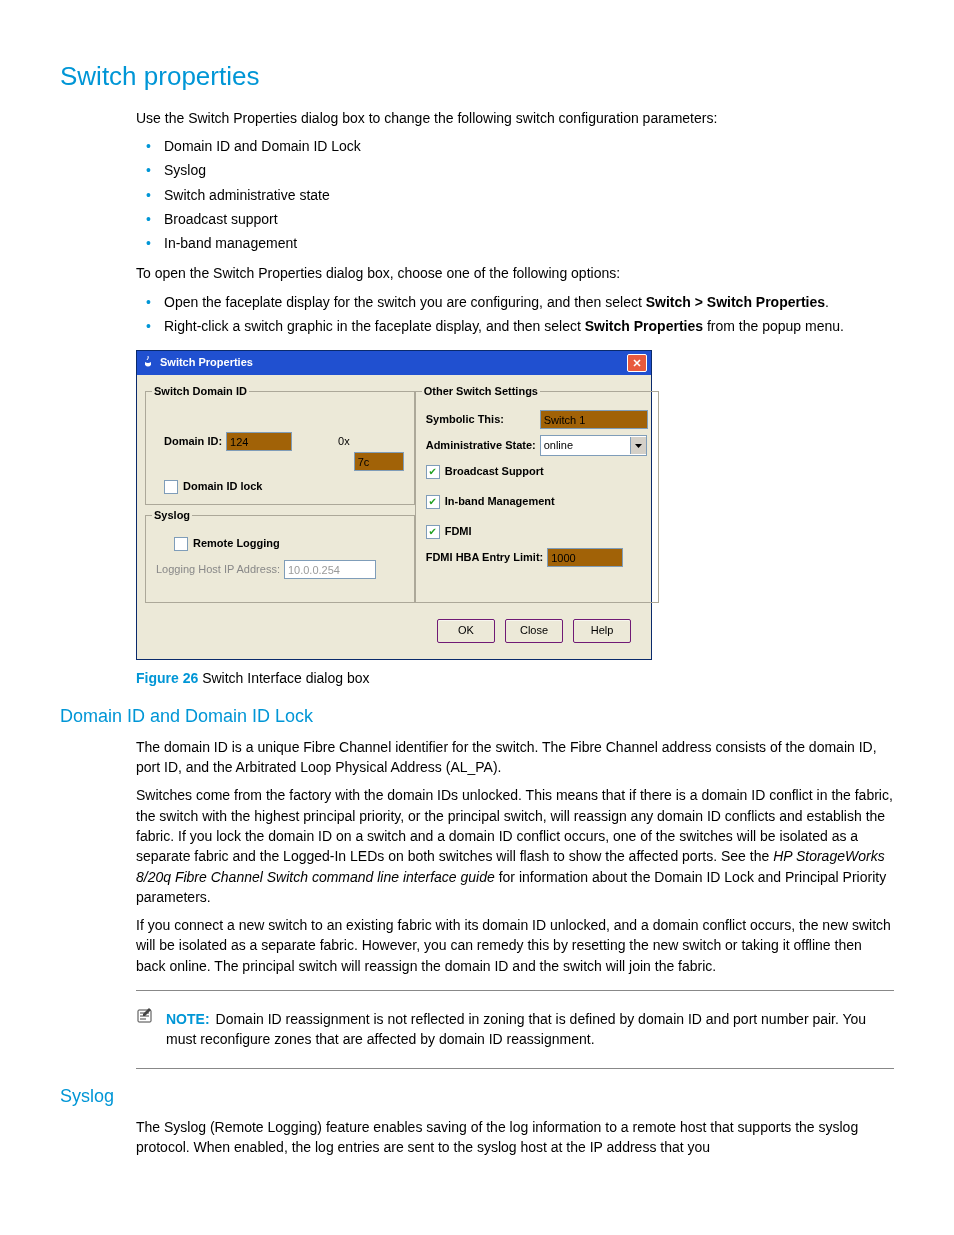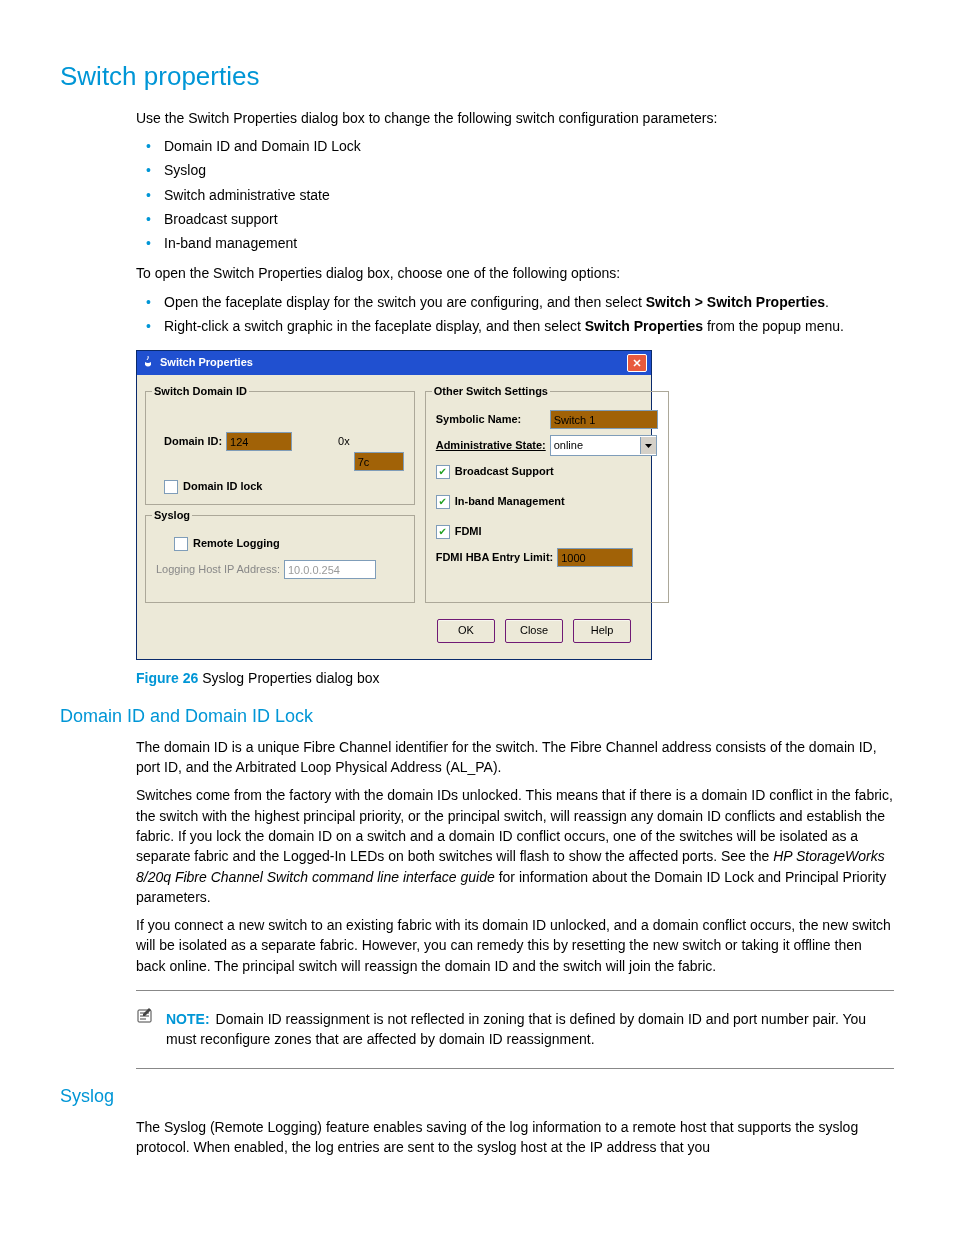--- a/index.html
+++ b/index.html
@@ -79,21 +79,21 @@
   .titlebar .closebtn {
     width: 18px; height: 16px;
     background: #e85a3d;
     border: 1px solid #fff;
     border-radius: 2px;
     display: flex; align-items:center; justify-content:center;
     color: #fff; font-weight: bold; font-size: 11px;
     cursor: pointer;
   }
   .dialog-body { padding: 6px 8px 4px 8px; }
-  .cols { display: flex; gap: 10px; }
+  .cols { display: flex; }
   .col-left { flex: 1; }
   .col-right { flex: 1; }
   .groupbox {
     border: 1px solid #aca899;
     padding: 8px 10px 12px 10px;
     margin: 10px 0 6px 0;
     position: relative;
   }
   .groupbox .legend {
     position: absolute;
@@ -231,25 +231,25 @@
             <div class="fieldrow" style="color:#888;">
               <label>Logging Host IP Address:</label>
               <input class="dlg-input disabled" style="width: 84px; color: rgb(154, 154, 154);" disabled="" value="10.0.0.254">
             </div>
           </div>
         </div>
         <div class="col-right">
           <div class="groupbox" style="height:190px;">
             <span class="legend">Other Switch Settings</span>
             <div class="fieldrow" style="margin-top:10px;">
-              <label class="bold" style="width:110px;">Symbolic Name:</label>
+              <label class="bold" style="width:110px;">Symbolic This:</label>
               <input class="dlg-input" style="width: 100px;" value="Switch 1">
             </div>
             <div class="fieldrow">
-              <label class="bold" style="width:110px;text-decoration:underline;">Administrative State:</label>
+              <label class="bold" style="width:110px;">Administrative State:</label>
               <div class="dlg-select">
                 <span>online</span>
                 <span class="arrow">
                   <svg width="7" height="4" viewBox="0 0 7 4">
                       <path d="M0 0 L3.5 4 L7 0 Z" fill="#000"></path>
                     </svg>
                 </span>
               </div>
             </div>
             <div class="dlg-check">
@@ -274,21 +274,21 @@
       <div class="buttons-row">
         <div class="dlg-button">OK</div>
         <div class="dlg-button">Close</div>
         <div class="dlg-button">Help</div>
       </div>
     </div>
   </div>
 </div>
 
 <p class="figure-caption">
-  <span class="figlabel">Figure 26</span><span> Syslog Properties dialog box</span>
+  <span class="figlabel">Figure 26</span><span> Switch Interface dialog box</span>
 </p>
 
 <h2>Domain ID and Domain ID Lock</h2>
 <div class="body-indent">
   <p>The domain ID is a unique Fibre Channel identifier for the switch. The Fibre Channel address consists of the domain ID, port ID, and the Arbitrated Loop Physical Address (AL_PA).</p>
   <p>
     <span>Switches come from the factory with the domain IDs unlocked. This means that if there is a domain ID conflict in the fabric, the switch with the highest principal priority, or the principal switch, will reassign any domain ID conflicts and establish the fabric. If you lock the domain ID on a switch and a domain ID conflict occurs, one of the switches will be isolated as a separate fabric and the Logged-In LEDs on both switches will flash to show the affected ports. See the </span><span class="italic">HP StorageWorks 8/20q Fibre Channel Switch command line interface guide</span><span> for information about the Domain ID Lock and Principal Priority parameters.</span>
   </p>
   <p>If you connect a new switch to an existing fabric with its domain ID unlocked, and a domain conflict occurs, the new switch will be isolated as a separate fabric. However, you can remedy this by resetting the new switch or taking it offline then back online. The principal switch will reassign the domain ID and the switch will join the fabric.</p>
 </div>

